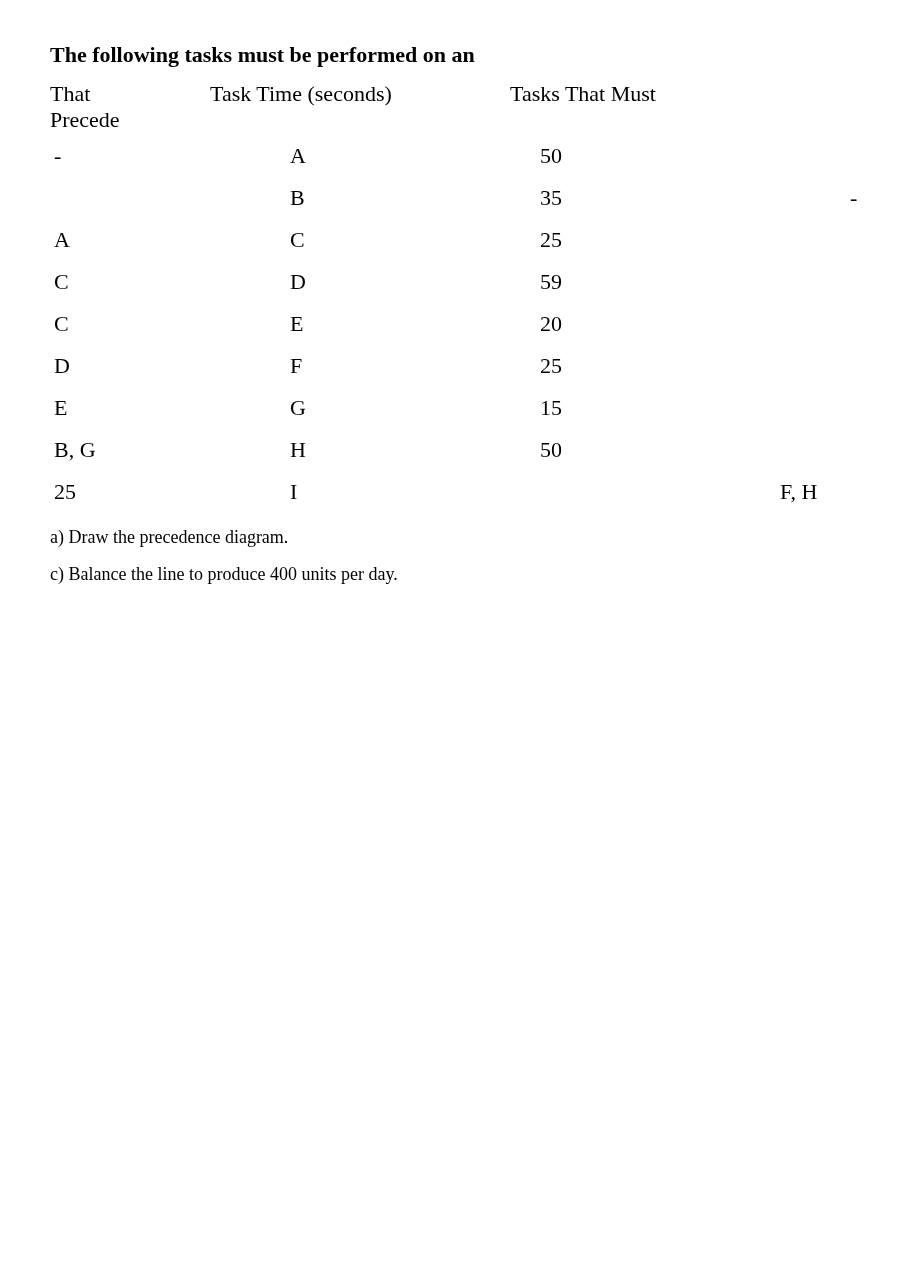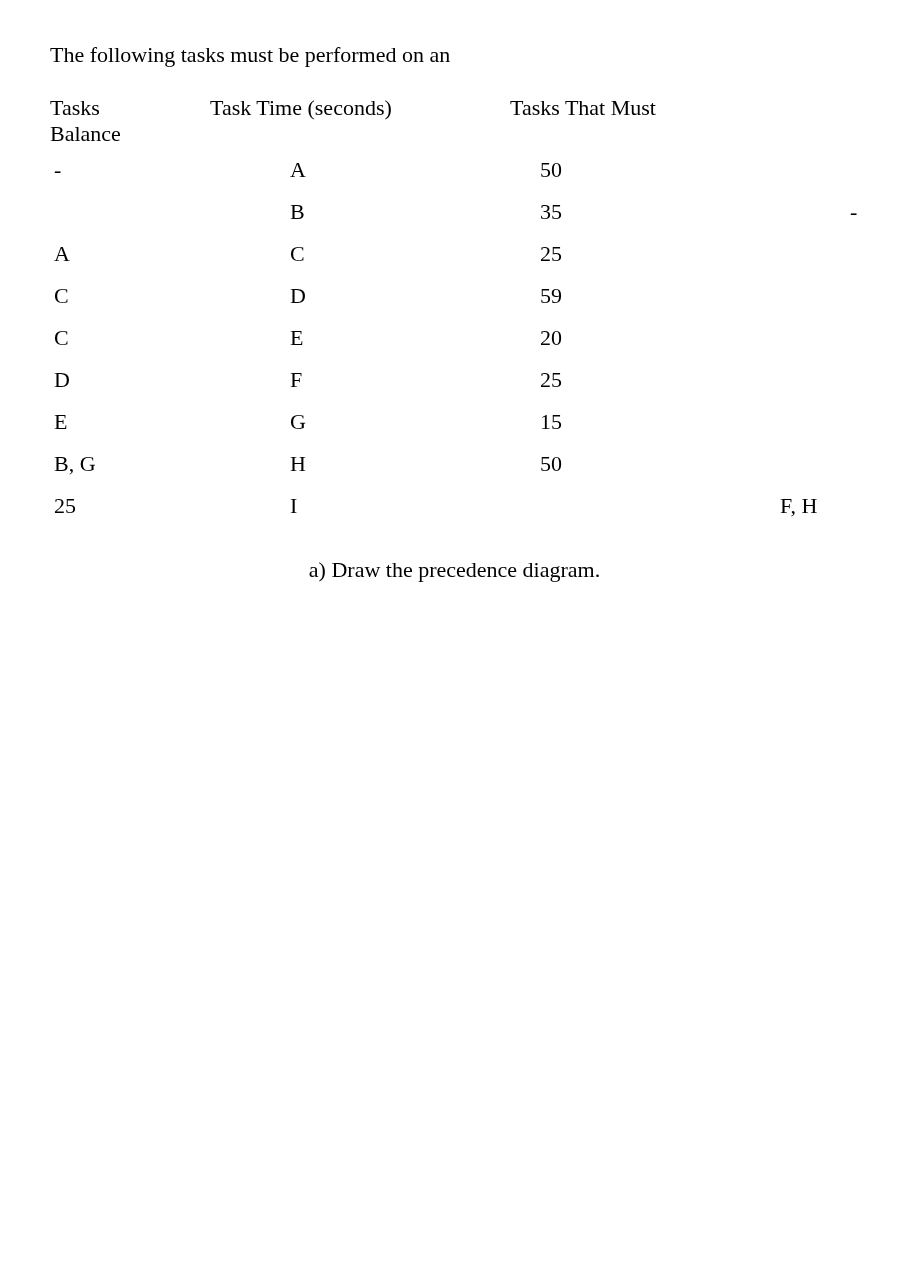--- a/index.html
+++ b/index.html
@@ -12,21 +12,22 @@
       font-family: 'Times New Roman', Times, serif;
       font-size: 22px;
       color: #000000;
       width: 909px;
       min-height: 1280px;
       padding: 40px 50px;
     }
     .intro-text {
       font-size: 22px;
       line-height: 1.4;
-      margin-bottom: 22px;
+      margin-bottom: 8px;
+      font-weight: bold;
     }
     .table-container {
       width: 100%;
       margin-bottom: 10px;
     }
     table {
       width: 100%;
       border-collapse: collapse;
     }
     .header-row td {
@@ -63,45 +64,44 @@
       padding-left: 80px;
     }
     .data-row td:nth-child(3) {
       width: 260px;
       padding-left: 30px;
     }
     .data-row td:nth-child(4) {
       padding-left: 10px;
     }
     .questions {
-      margin-top: 28px;
-      font-size: 22px;
+      margin-top: 12px;
+      font-size: 18px;
       line-height: 1.5;
-      text-align: center;
     }
     .question {
       margin-bottom: 12px;
       line-height: 1.4;
     }
   </style>
 </head>
 <body>
 
 <div class="intro-text">
   <div>The following tasks must be performed on an</div>
 </div>
 
 <div class="table-container">
   <table>
 
     <tbody>
         <tr class="header-row">
       <td>
-        <span class="col-header-task">Tasks</span>
-        <span class="col-header-precede">Balance</span>
+        <span class="col-header-task">That</span>
+        <span class="col-header-precede">Precede</span>
       </td>
       <td>Task Time (seconds)</td>
       <td>Tasks That Must</td>
     </tr>
 
     <tr class="data-row">
       <td>-</td>
       <td>A</td>
       <td>50</td>
       <td></td>
@@ -161,13 +161,14 @@
       <td>I</td>
       <td></td>
       <td>F, H</td>
     </tr>
   </tbody>
     </table>
 </div>
 
 <div class="questions">
   <div class="question">a) Draw the precedence diagram.</div>
+  <div class="question">c) Balance the line to produce 400 units per day.</div>
 </div>
 
 </body></html>

